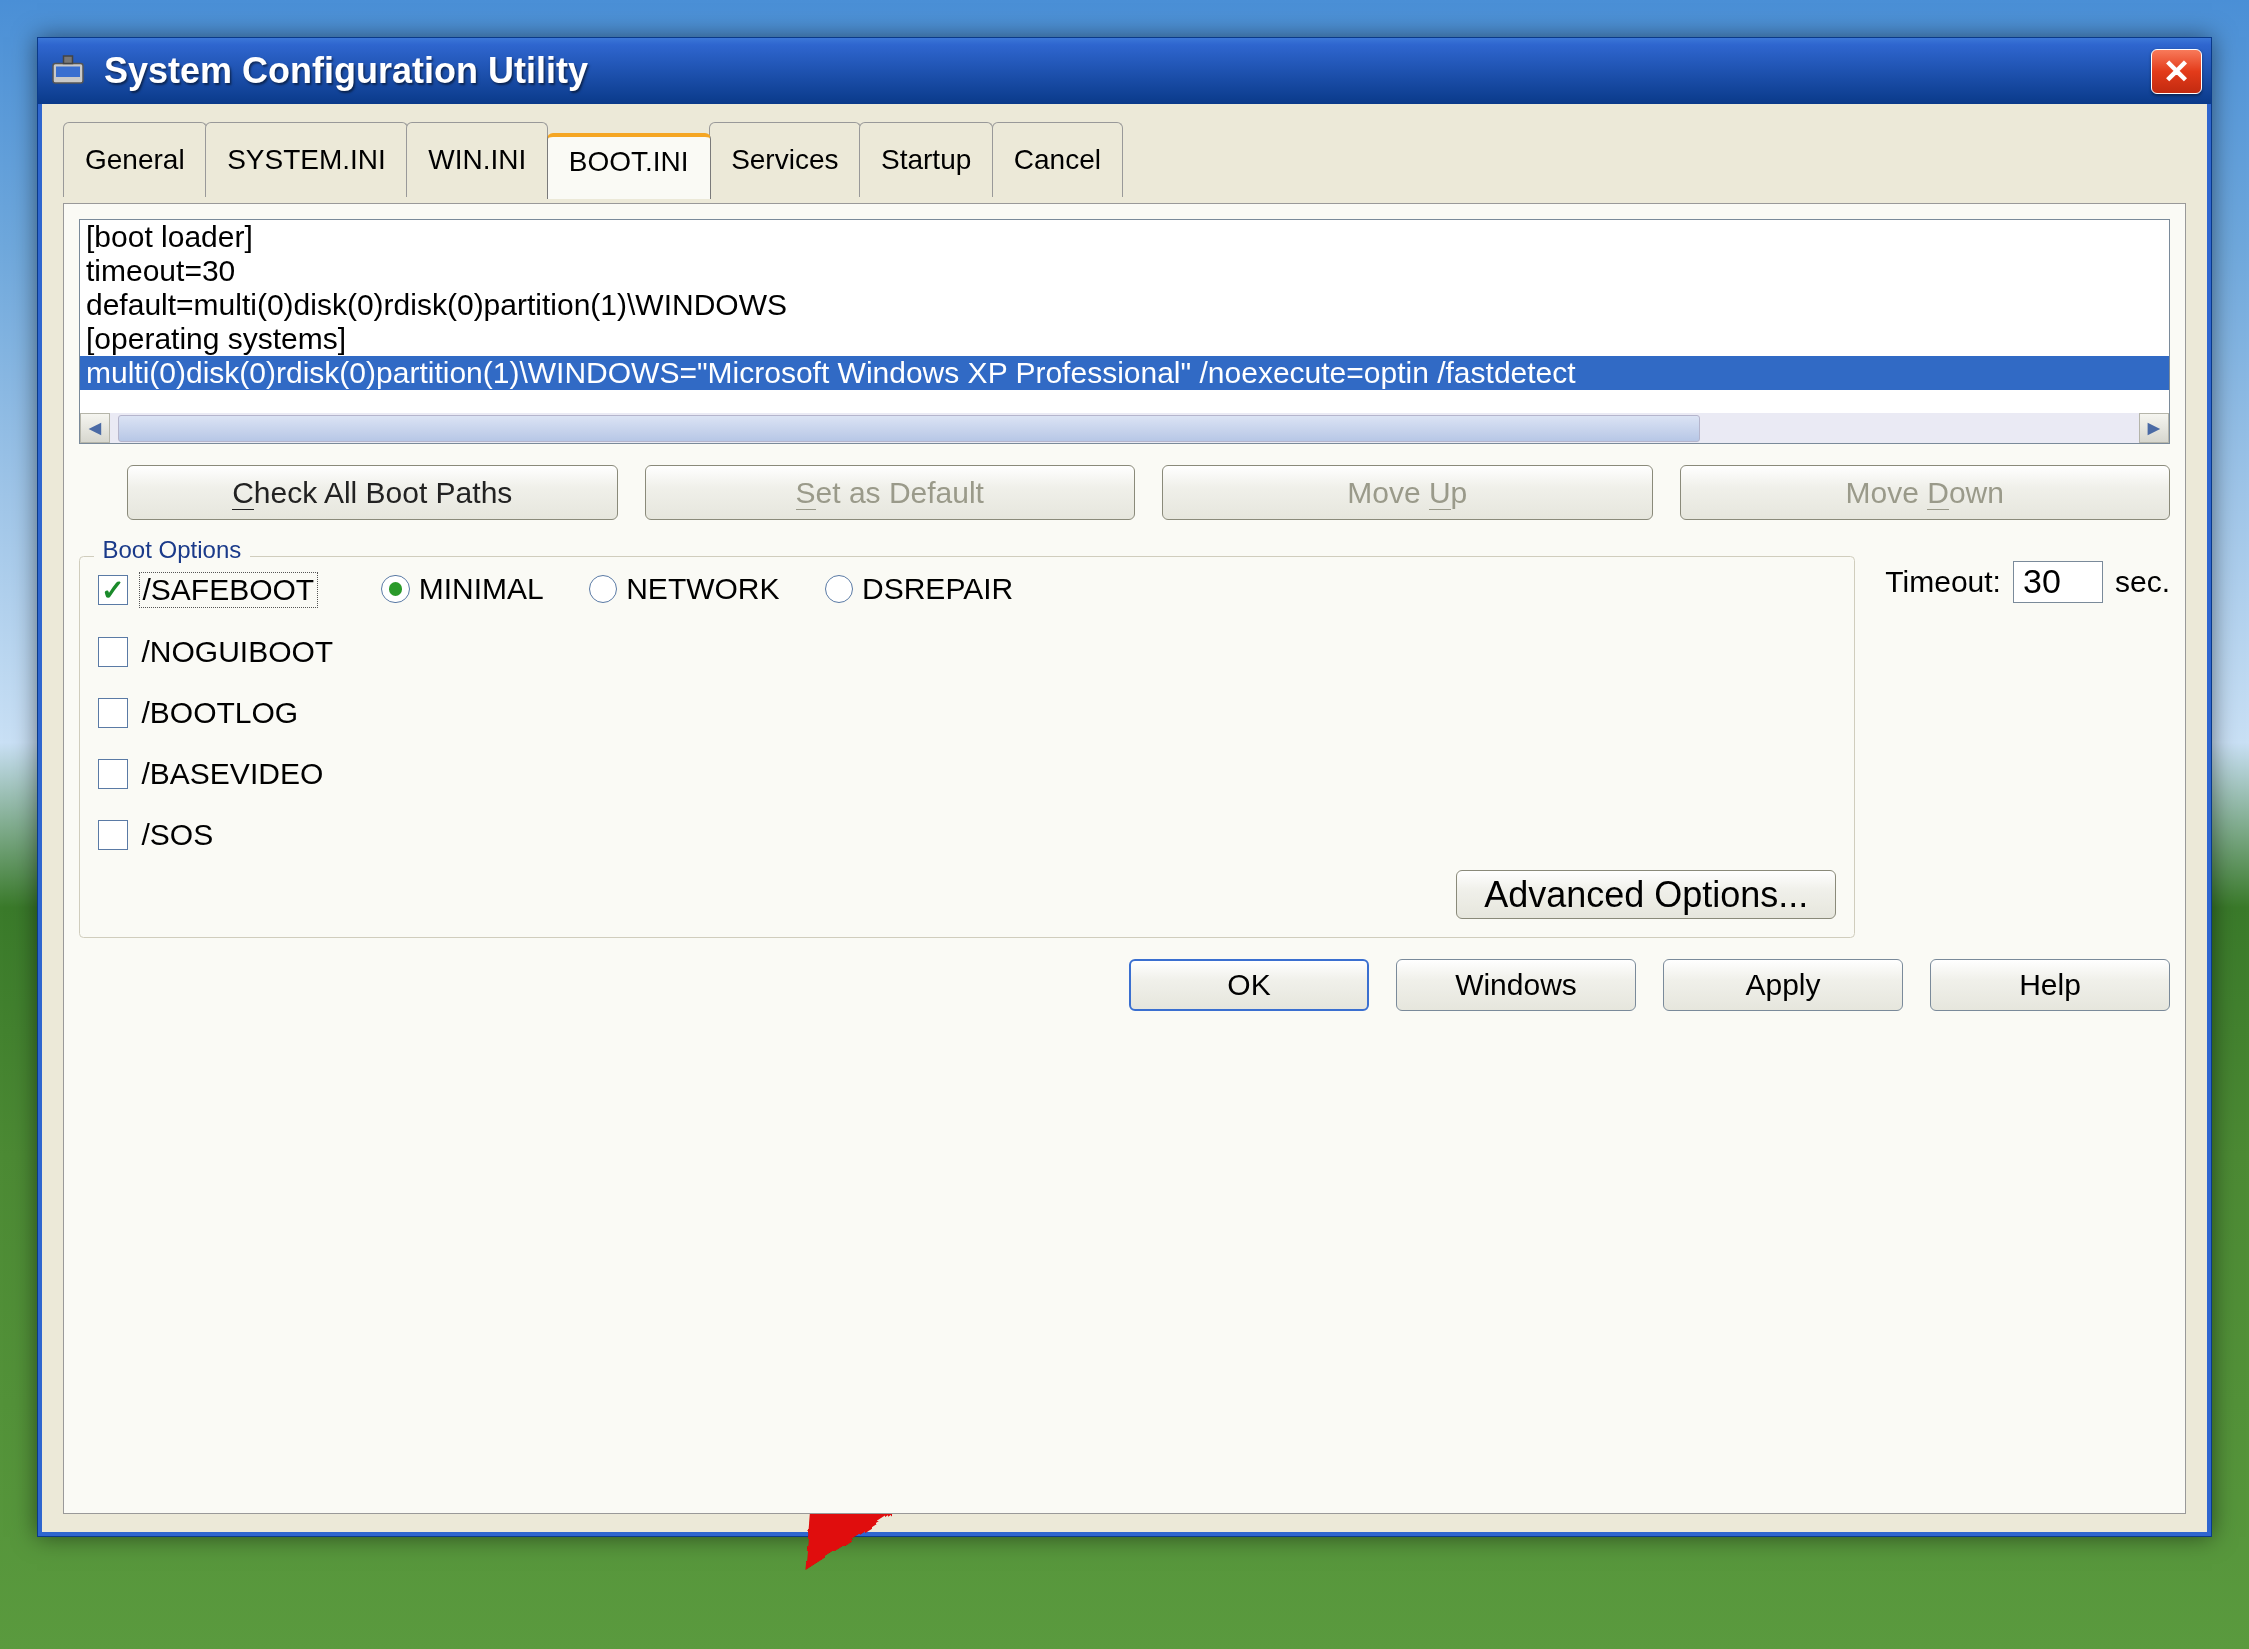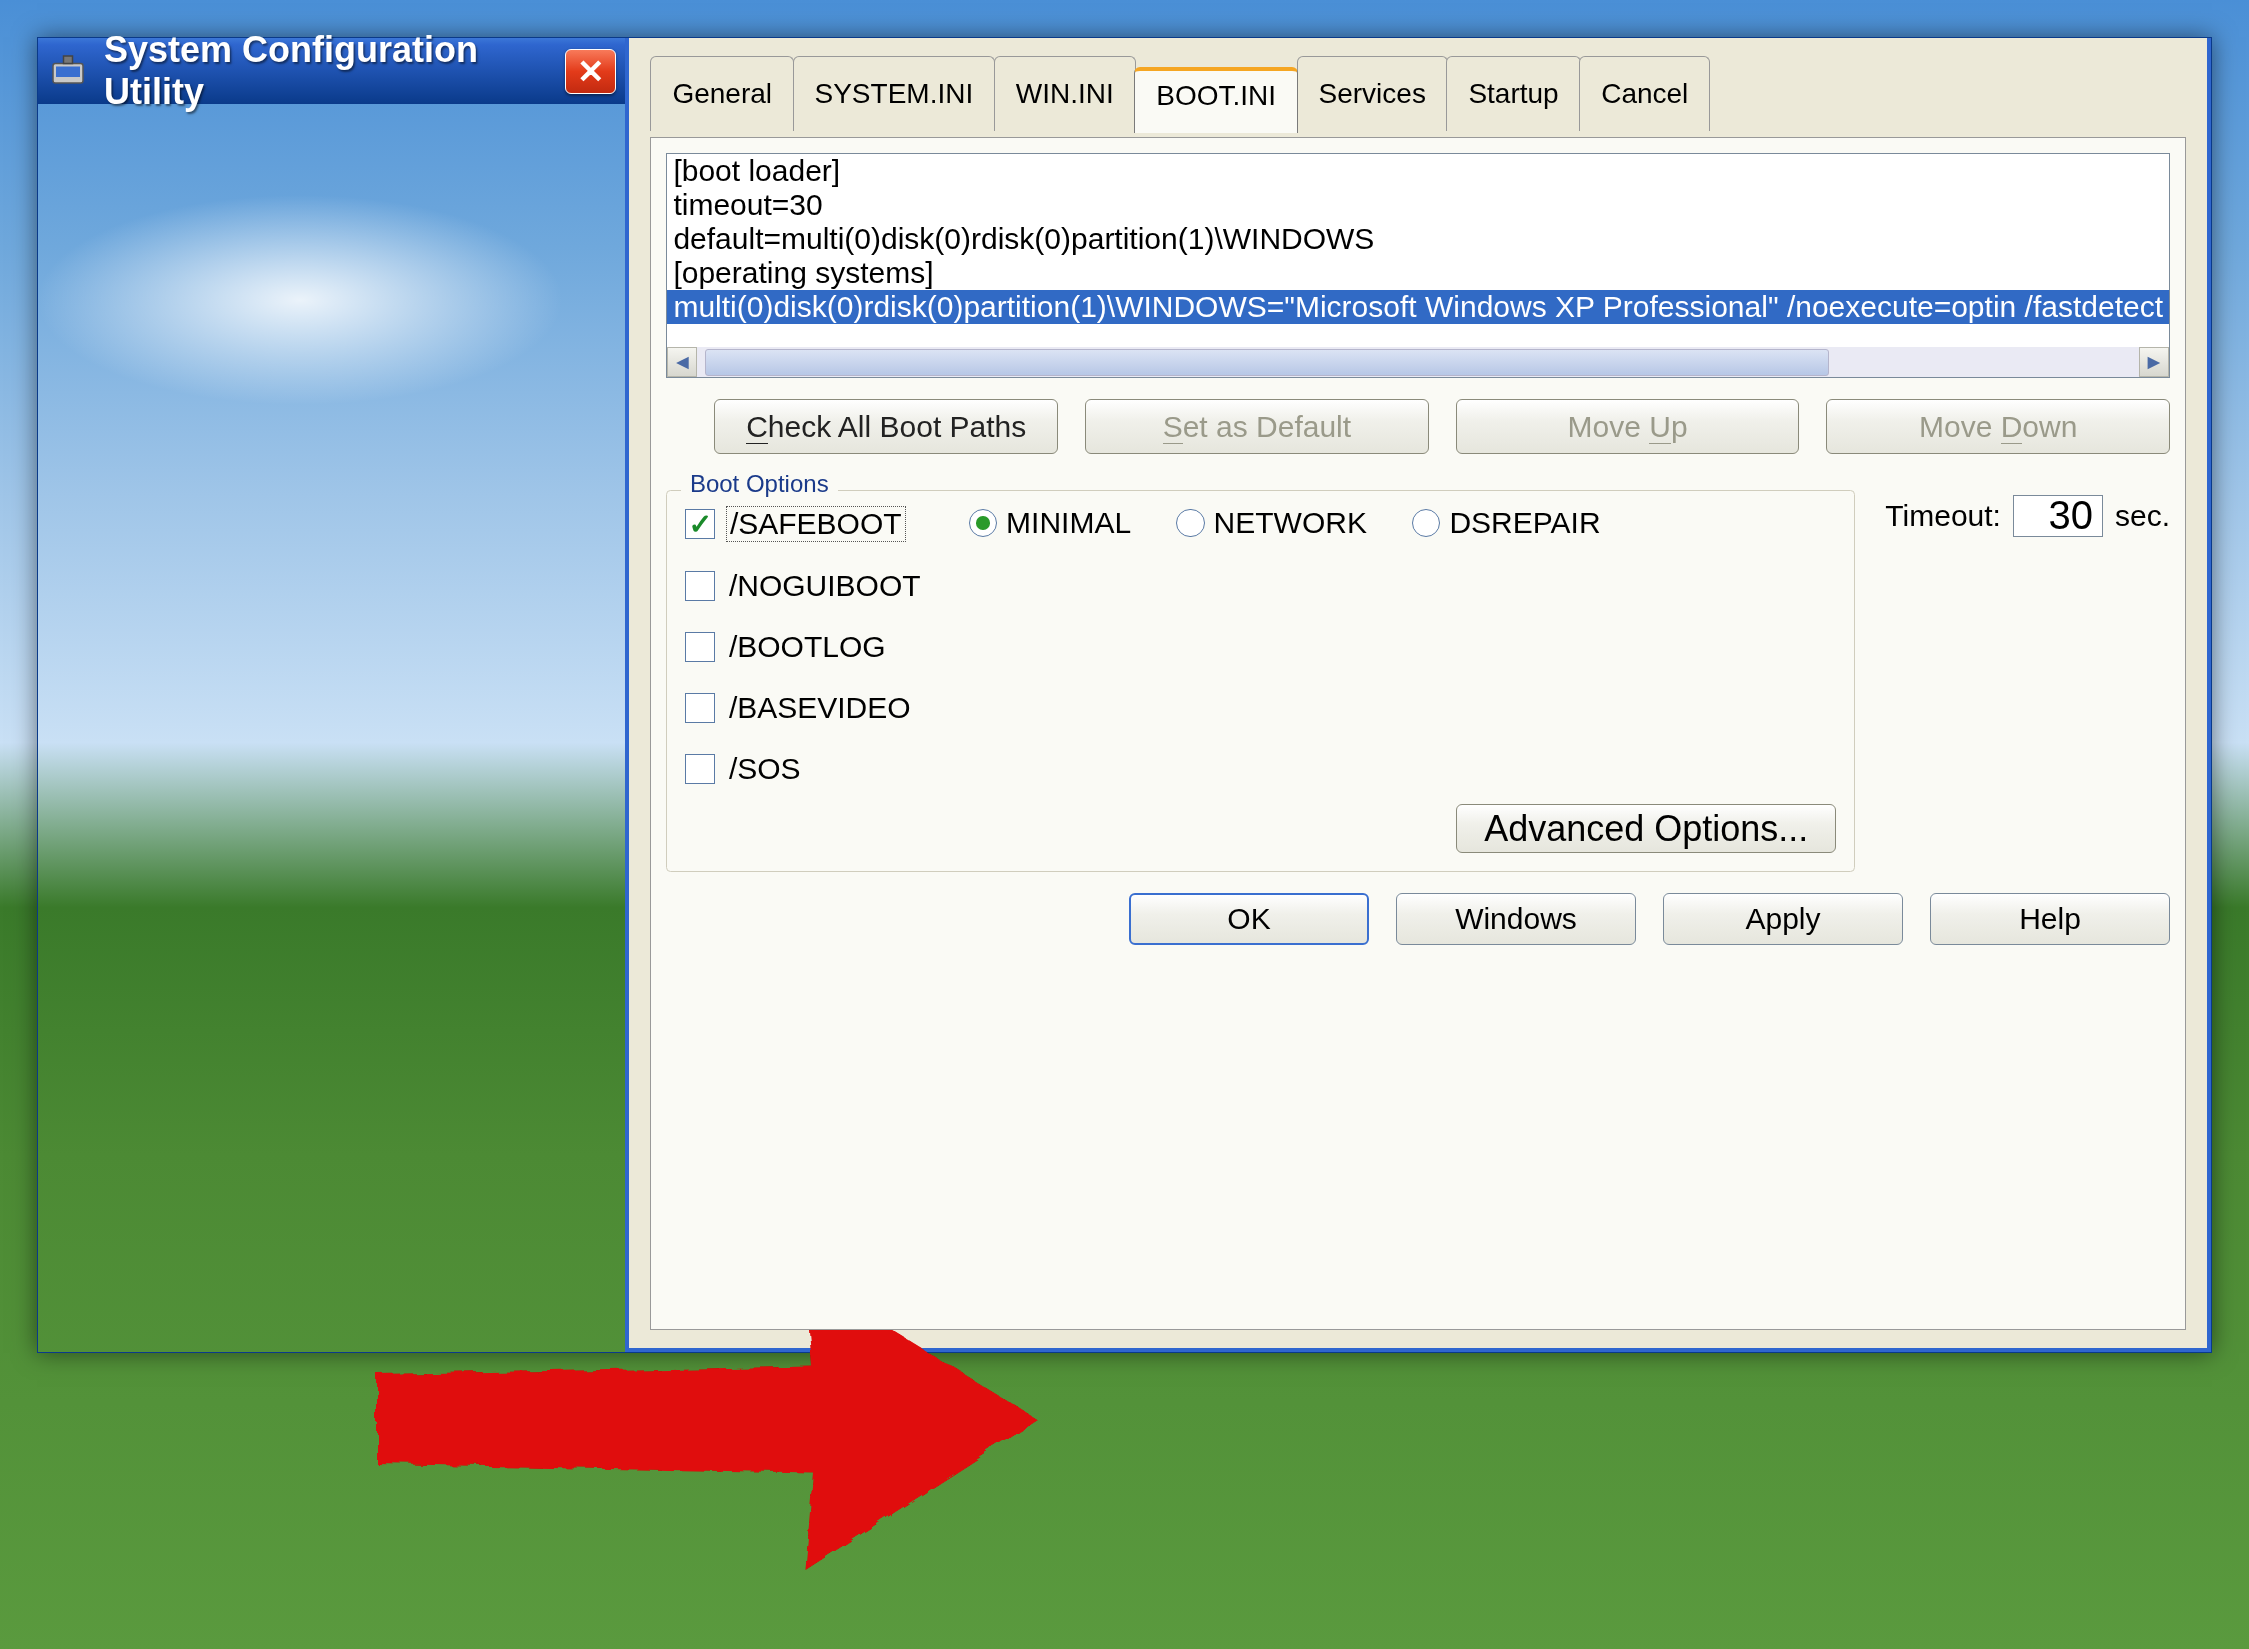--- a/index.html
+++ b/index.html
@@ -16,23 +16,23 @@
     position: absolute; left:0; top:0; right:0; height: 825px;
     background:
       radial-gradient(300px 135px at 1725px 262px, rgba(255,255,255,0.9), rgba(255,255,255,0) 70%),
       radial-gradient(375px 150px at 300px 300px, rgba(255,255,255,0.85), rgba(255,255,255,0) 70%),
       radial-gradient(225px 112px at 1125px 750px, rgba(255,255,255,0.7), rgba(255,255,255,0) 70%);
   }
 
   .window {
     position: absolute;
     left: 37px; top: 37px;
-    width: 2175px; height: 1316px;
+    width: 2175px; height: 1500px;
     box-shadow: 0 0 22.5px rgba(0,0,0,0.5);
-    display: flex; 
+    display: flex; flex-direction: column;
     border: 1.5px solid #0a3a8a;
   }
   .titlebar {
     height: 66px;
     background: linear-gradient(to bottom, #3b77d8 0%, #2f66cf 10%, #0a3a8a 100%);
     display: flex; align-items: center;
     padding: 0 9px;
     color: #fff;
   }
   .titlebar .icon {
@@ -194,21 +194,21 @@
     width: 28.5px; height: 28.5px; border: 1.5px solid #5a7aa5; border-radius: 50%;
     display:flex; align-items:center; justify-content:center; background:#fff;
   }
   .rbox.on::after { content:""; width:13.5px; height:13.5px; background:#2a9a2a; border-radius:50%; }
 
   .timeoutgrp {
     margin-left: auto;
     display:flex; align-items:center; gap: 12px; font-size: 30px;
   }
   .timeoutgrp input {
-    width: 90px; height: 42px; font-size: 40px; text-align: right;
+    width: 90px; height: 42px; font-size: 34px; 
     border: 1.5px solid #7a8a9a; padding: 0 9px; background:#fff;
   }
 
   .advwrap { display:flex; justify-content:flex-end; margin-top: 18px; }
   .advbtn {
     height: 49px; padding: 0 27px;
     background: linear-gradient(to bottom, #ffffff 0%, #f0f0ea 40%, #e6e6dd 100%);
     border: 1.5px solid #8a8a7a; border-radius: 6px;
     font-size: 36px;
     display:flex; align-items:center; justify-content:center;

